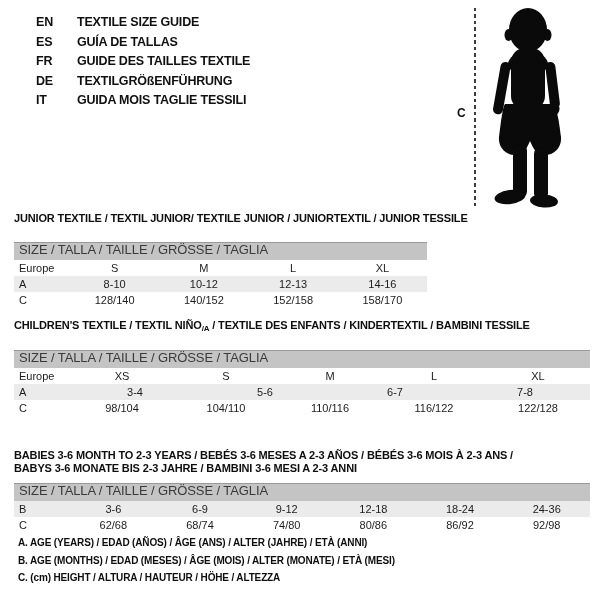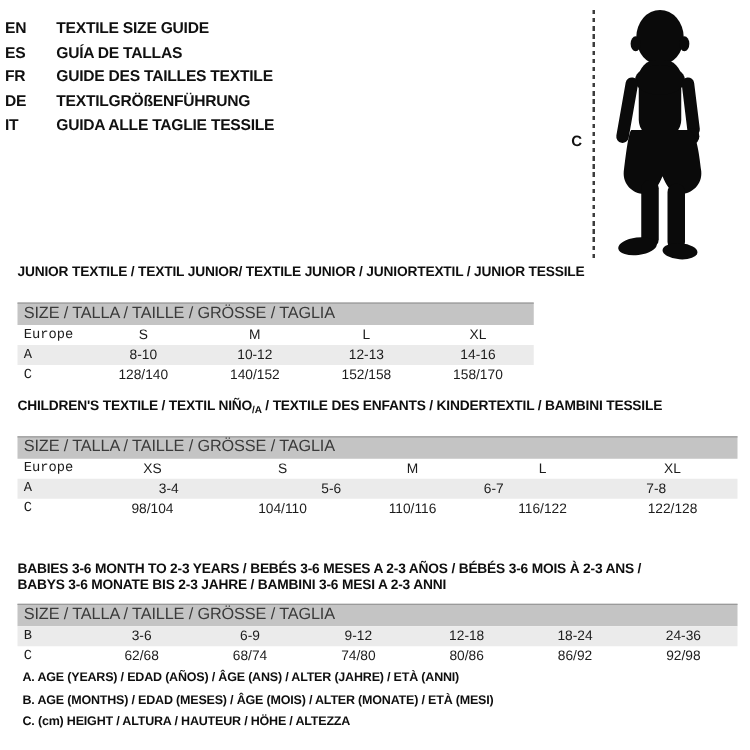--- a/index.html
+++ b/index.html
@@ -3,21 +3,21 @@
 <meta charset="utf-8">
 <style>
   * { margin:0; padding:0; box-sizing:border-box; }
   html,body { background:#ffffff; }
   .page {
     position:relative; width:600px; height:600px; background:#ffffff;
     font-family:"Liberation Sans", sans-serif; color:#1c1c1c; overflow:hidden;
   }
 
   
-  .langs { position:absolute; top:13px; left:4px; }
+  .langs { position:absolute; top:13px; left:36px; }
   .lang  { display:flex; font-weight:bold; font-size:12.5px; line-height:19.5px; color:#101010; letter-spacing:-0.2px; }
   .lang .code { width:41px; }
 
   
   .dash-line {
     position:absolute; left:474px; top:8px; width:2px; height:200px;
     background:repeating-linear-gradient(to bottom,#3c3c3c 0 3.5px,transparent 3.5px 6.5px);
   }
   .c-label { position:absolute; left:457px; top:106px; font-weight:bold; font-size:12px; color:#101010; }
   .baby { position:absolute; left:483px; top:6px; }
@@ -31,21 +31,21 @@
   .sub { font-size:8px; vertical-align:-2px; }
   .size-bar {
     background:#c4c4c4; border-top:1px solid #9a9a9a; height:18px; line-height:13px;
     padding-left:5px; font-size:13px; color:#3a3a3a; letter-spacing:-0.1px;
   }
   .t1 .size-bar { margin-top:17px; }
   .t2 .size-bar { margin-top:15px; }
   .t3 .size-bar { margin-top:8px; }
   .row  { display:flex; height:16px; line-height:16px; font-size:11px; color:#1c1c1c; }
   .row.alt { background:#ebebeb; }
-  .lbl  { width:56px; padding-left:5px; text-align:left;font-family:Liberation Mono, monospace; }
+  .lbl  { width:56px; padding-left:5px; text-align:left; }
   .cell { flex:1; text-align:center; }
 
   
   .legend { position:absolute; top:534px; left:18px; }
   .legend-line { font-weight:bold; font-size:10px; line-height:17.5px; color:#0e0e0e; letter-spacing:-0.15px; white-space:nowrap; }
 </style>
 </head>
 <body>
 
 <div class="page">
@@ -62,21 +62,21 @@
     <div class="lang">
       <span class="code">FR</span>
       <span class="title">GUIDE DES TAILLES TEXTILE</span>
     </div>
     <div class="lang">
       <span class="code">DE</span>
       <span class="title">TEXTILGRÖßENFÜHRUNG</span>
     </div>
     <div class="lang">
       <span class="code">IT</span>
-      <span class="title">GUIDA ALLE TAGLIE TESSILE</span>
+      <span class="title">GUIDA MOIS TAGLIE TESSILI</span>
     </div>
   </div>
 
   <div class="dash-line"></div>
   <div class="c-label">C</div>
   <svg class="baby" width="96" height="202" viewBox="0 0 96 202" xmlns="http://www.w3.org/2000/svg">
     <g fill="#0a0a0a">
       <ellipse cx="45" cy="24" rx="19" ry="22"></ellipse>
       <ellipse cx="25.5" cy="29" rx="4" ry="6"></ellipse>
       <ellipse cx="64.5" cy="29" rx="4" ry="6"></ellipse>

